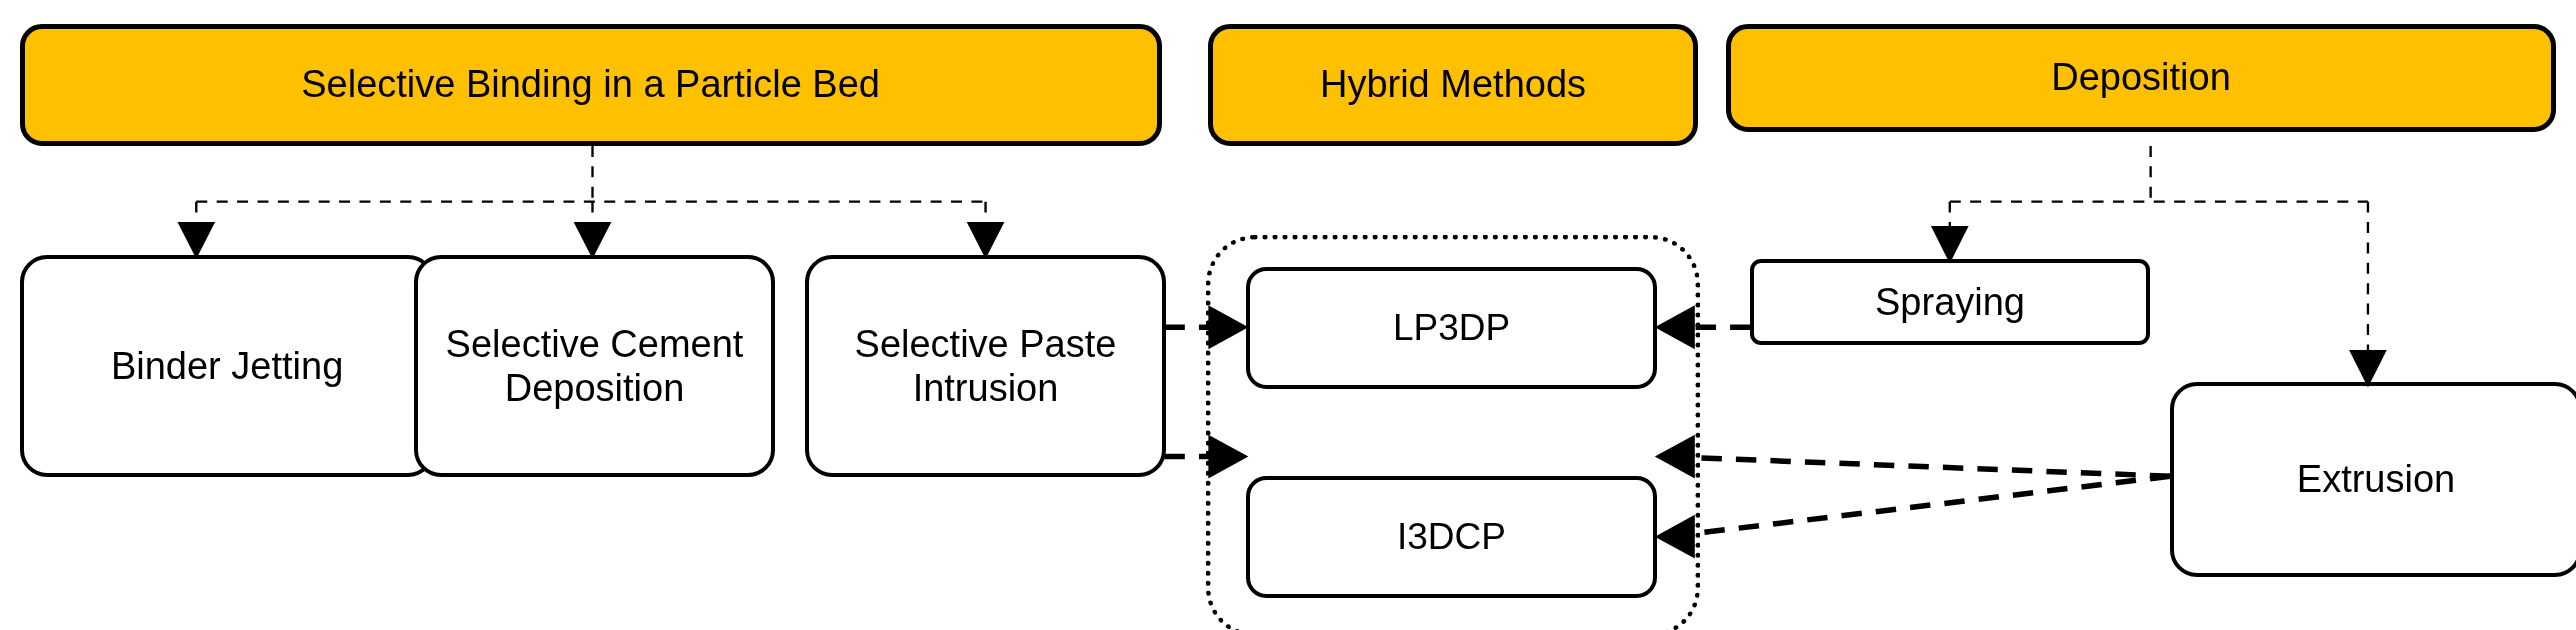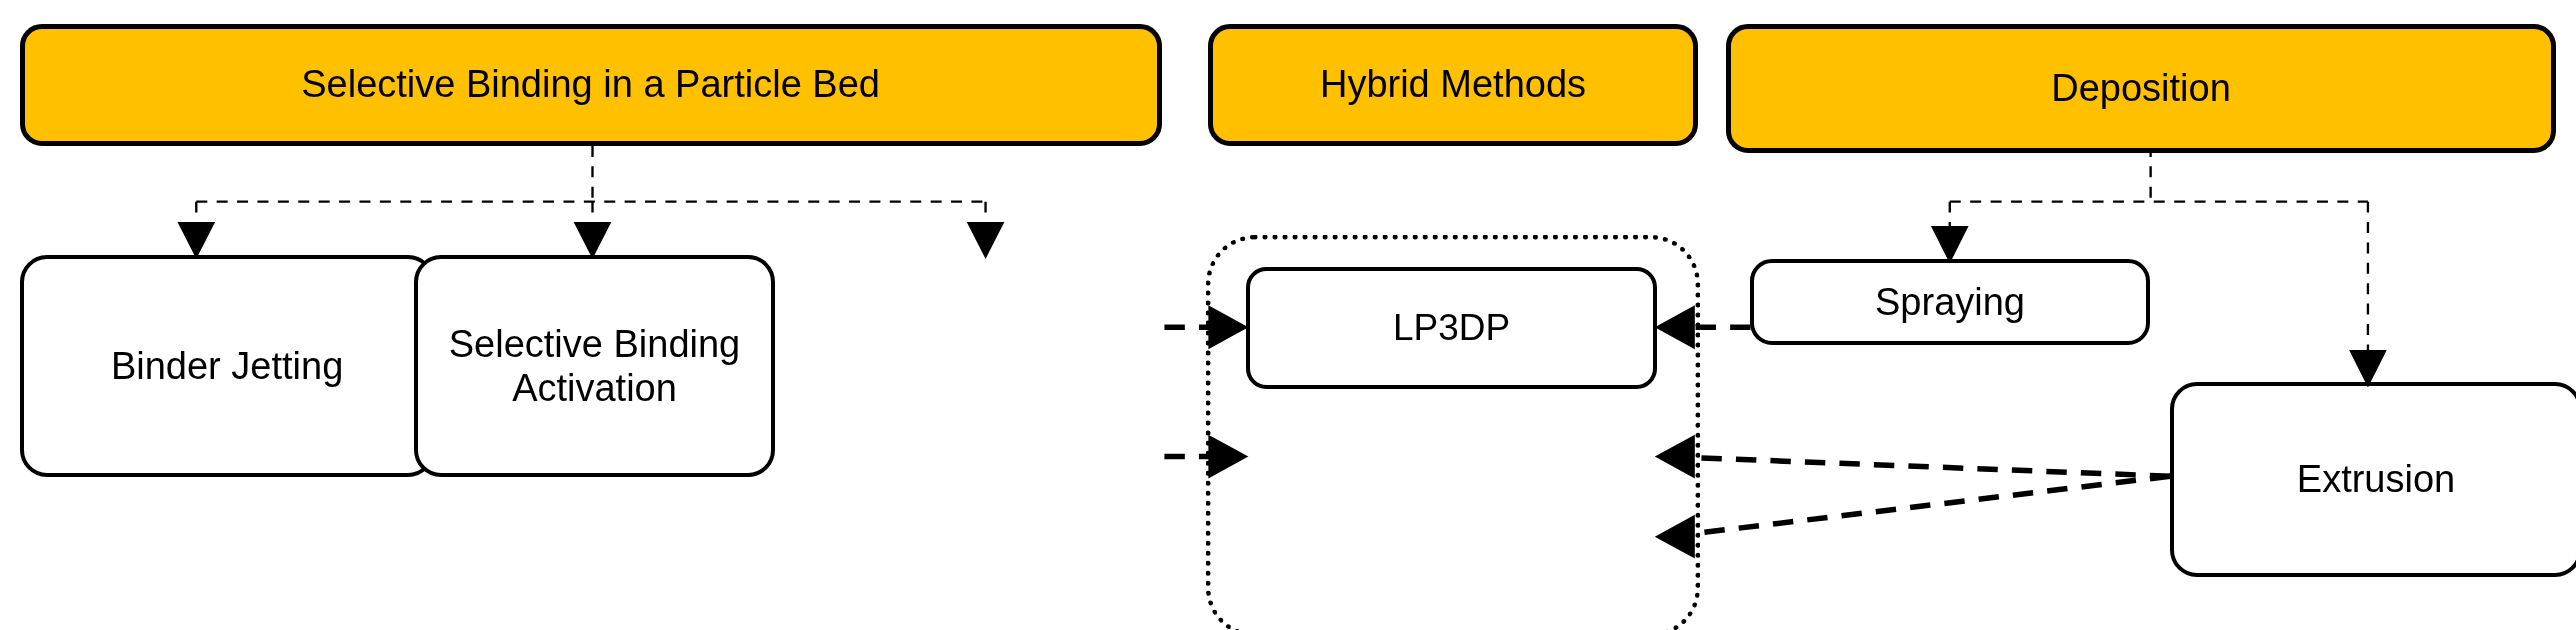--- a/index.html
+++ b/index.html
@@ -104,42 +104,48 @@
   </svg>
 
   <div class="node header fs-head" style="left:1208px;top:23.5px;width:490px;height:122px;">
     <span class="lbl">Hybrid Methods</span>
   </div>
 
   <div class="node header fs-head" style="left:19.6px;top:23.5px;width:1142px;height:122px;">
     <span class="lbl">Selective Binding in a Particle Bed</span>
   </div>
 
-  <div class="node header fs-head" style="left:1726px;top:23.5px;width:830px;height:129px;">
+  <div class="node header fs-head" style="left:1726px;top:23.5px;width:830px;height:108px;">
     <span class="lbl">Deposition</span>
   </div>
 
   <div class="node fs-leaf" style="left:19.6px;top:255px;width:415px;height:222px;">
     <span class="lbl">Binder Jetting</span>
   </div>
 
   <div class="node fs-leaf" style="left:414px;top:255px;width:361px;height:222px;">
-    <span class="lbl">Selective Binding Activation</span>
+    <span class="lbl">Selective Cement Deposition</span>
   </div>
 
+  <div class="node fs-leaf" style="left:805px;top:255px;width:361px;height:222px;">
+    <span class="lbl">Selective Paste Intrusion</span>
+  </div>
 
   <div class="group-box" style="left:1206px;top:235px;width:494px;height:402px;"></div>
 
   <div class="node fs-hyb" style="left:1246px;top:267px;width:411px;height:122px;border-radius:20.4px;justify-content:flex-end;">
     <span class="lbl">LP3DP</span>
   </div>
 
 
+  <div class="node fs-hyb" style="left:1246px;top:476px;width:411px;height:122px;border-radius:20.4px;">
+    <span class="lbl">I3DCP</span>
+  </div>
 
-  <div class="node fs-leaf" style="left:1750px;top:259px;width:400px;height:86px;border-radius:22px;">
+  <div class="node fs-leaf" style="left:1750px;top:259px;width:400px;height:86px;border-radius:11px;">
     <span class="lbl">Spraying</span>
   </div>
 
   <div class="node fs-leaf" style="left:2170px;top:382px;width:412px;height:195px;">
     <span class="lbl">Extrusion</span>
   </div>
 
 </div>
 
 

